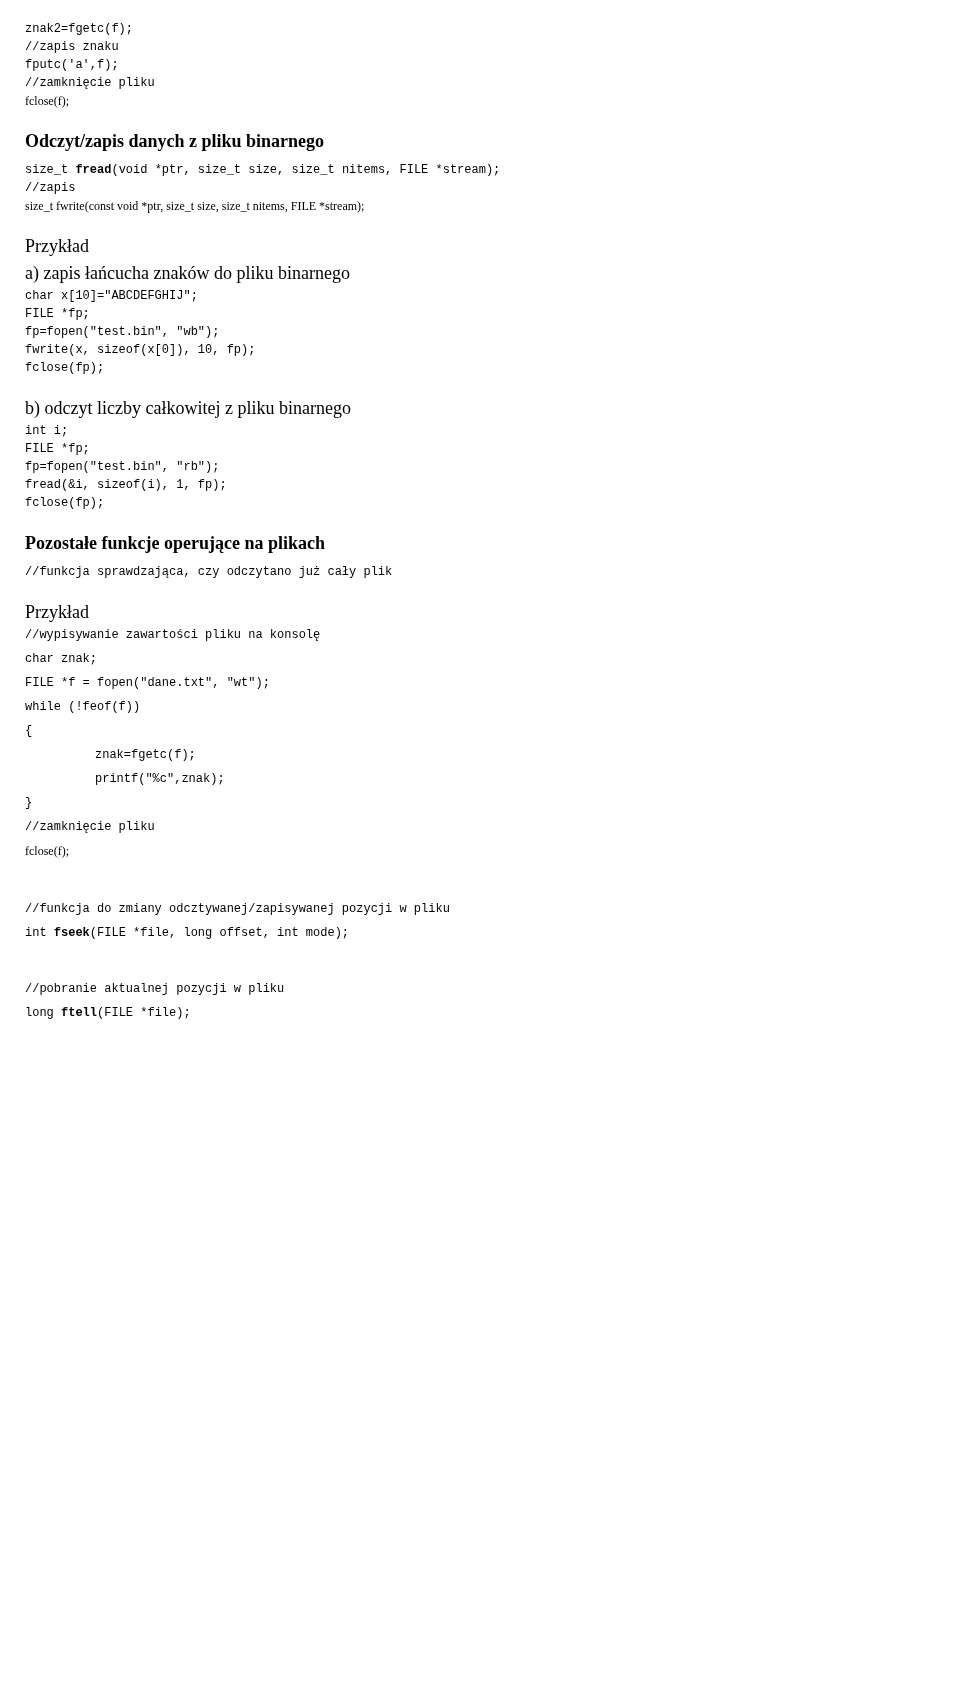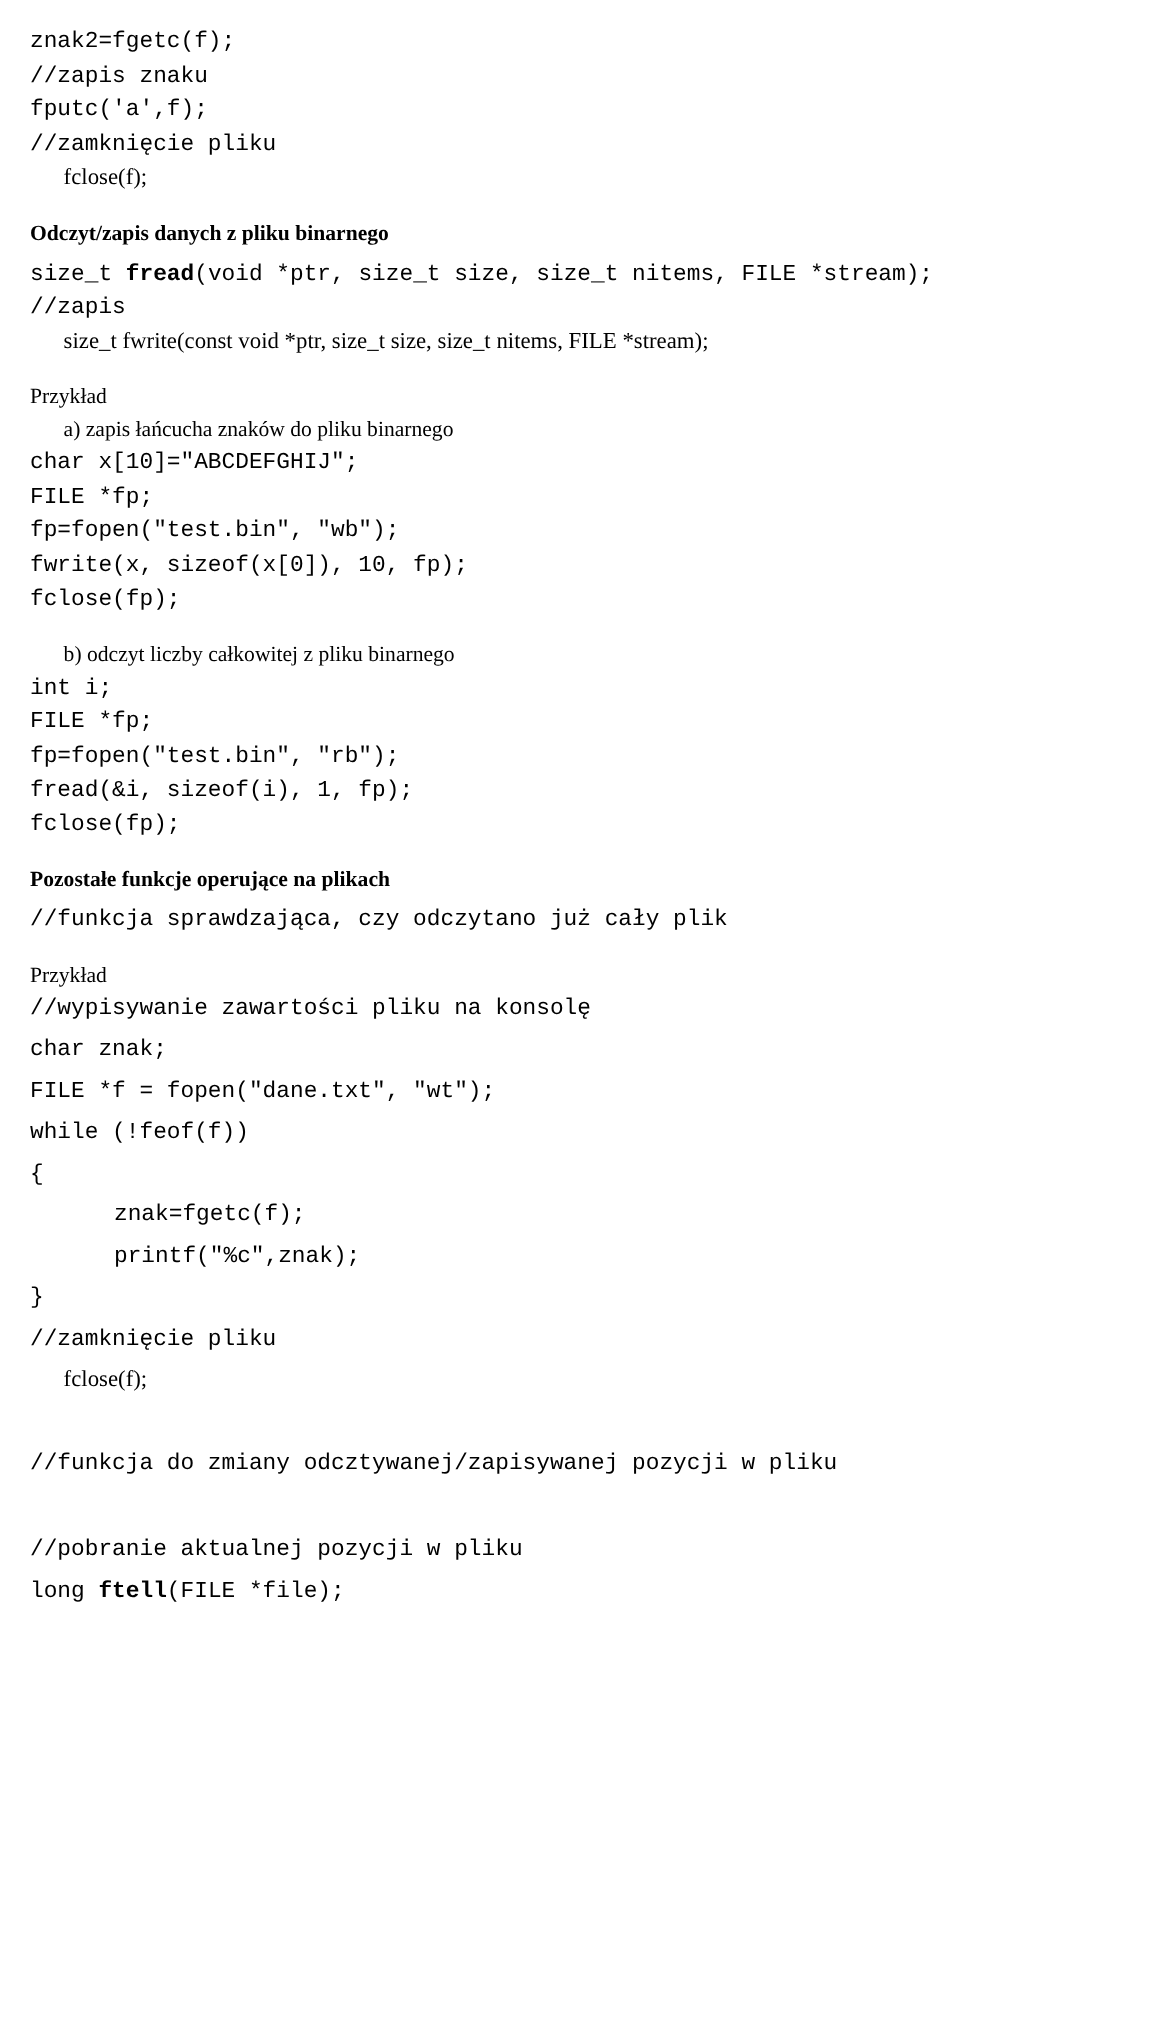--- a/index.html
+++ b/index.html
@@ -8,34 +8,33 @@
     color: #000;
     background: #fff;
     margin: 0;
     padding: 20px 25px;
     line-height: 1.5;
     width: 960px;
     box-sizing: border-box;
   }
   .mono {
     font-family: "Courier New", Courier, monospace;
-    font-size: 19px;
+    font-size: 12px;
     line-height: 1.5;
   }
   .block {
     margin-bottom: 18px;
   }
   .heading {
     font-family: "Times New Roman", Times, serif;
     font-weight: bold;
     margin-bottom: 6px;
   }
   .serif {
     font-family: "Times New Roman", Times, serif;
-    margin-left: 28px;
   }
   .tight {
     margin: 0;
   }
   .indent {
     padding-left: 70px;
   }
 </style>
 </head>
 <body>
@@ -104,20 +103,21 @@
   <div>//zamknięcie pliku</div>
   <div style="height:6px"></div>
   <div class="serif">fclose(f);</div>
 </div>
 
 <div style="height:40px"></div>
 
 <div class="mono block">
   <div>//funkcja do zmiany odcztywanej/zapisywanej pozycji w pliku</div>
   <div style="height:6px"></div>
+  <div><span>int <b>fseek</b>(FILE *file, long offset, int mode);</span></div>
 </div>
 
 <div style="height:20px"></div>
 
 <div class="mono">
   <div>//pobranie aktualnej pozycji w pliku</div>
   <div style="height:6px"></div>
   <div><span>long <b>ftell</b>(FILE *file);</span></div>
 </div>
 

